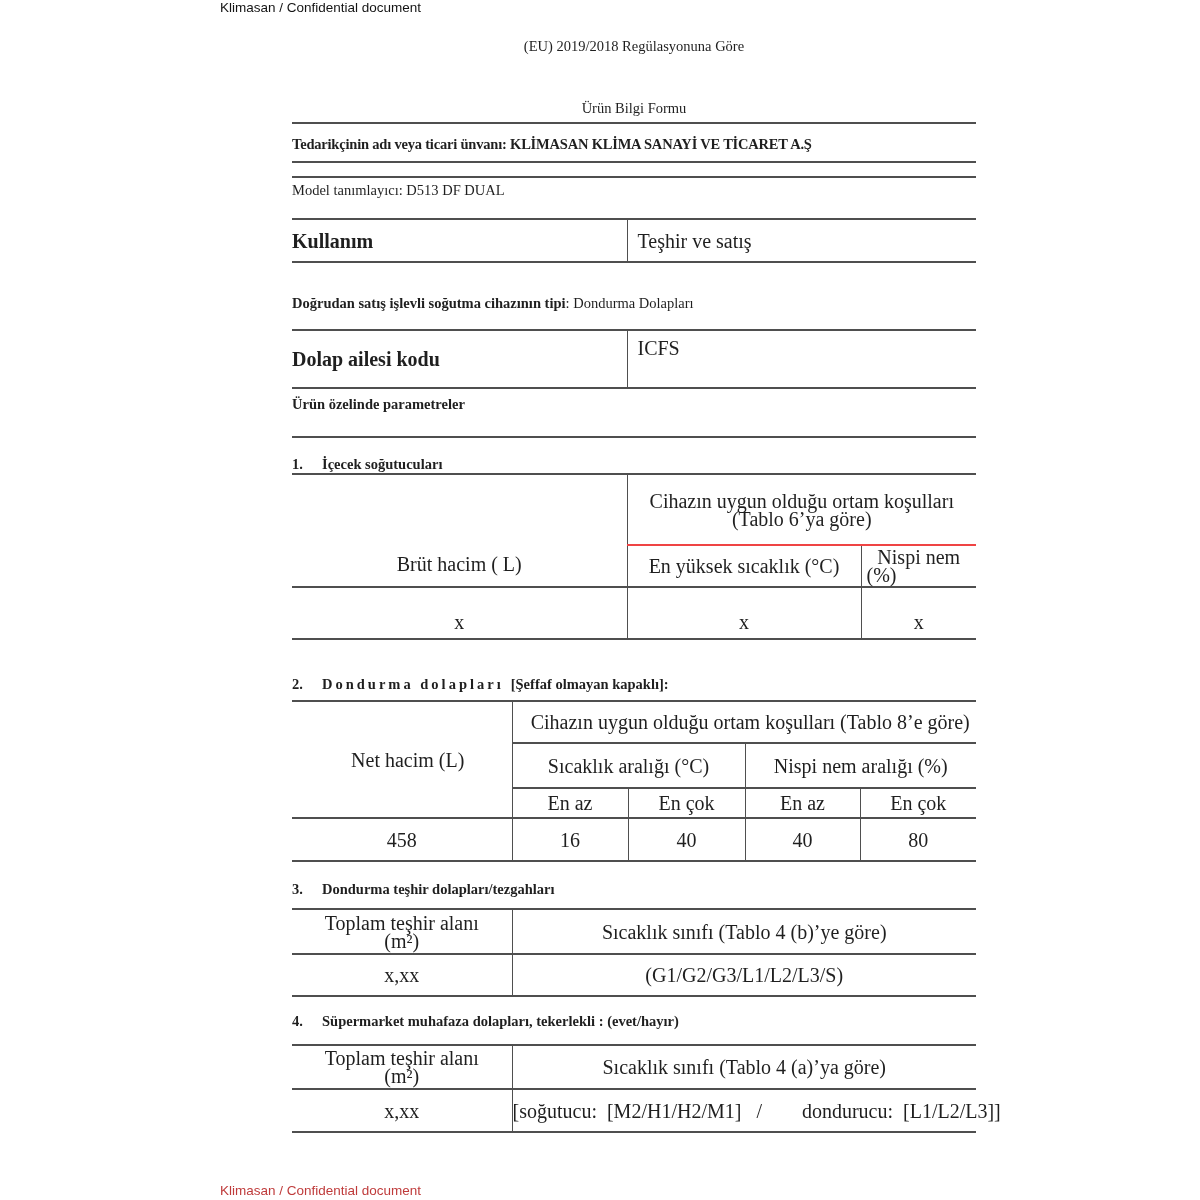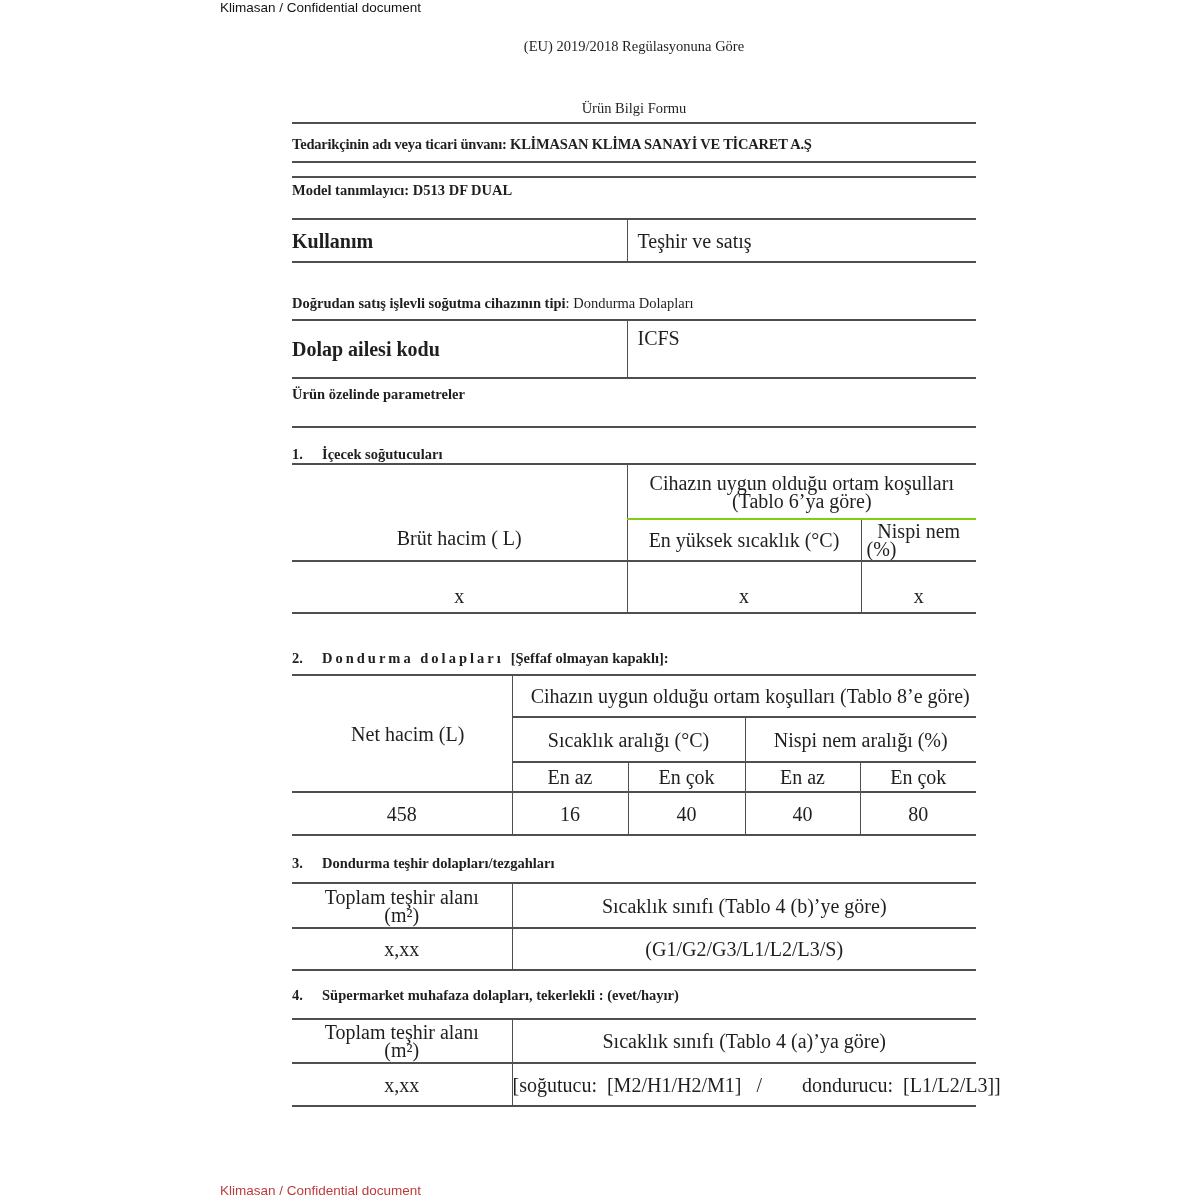--- a/index.html
+++ b/index.html
@@ -21,25 +21,25 @@
   .reg-line{margin-top:37px;height:18px;}
   .form-title{margin-top:44px;height:18px;font-weight:normal;}
   .rule{border-top:2px solid #4f4f4f;height:0;}
   .rule-a{margin-top:5px;}
   .rule-b{margin-top:8px;}
   .rule-c{margin-top:13px;}
   .rule-params{margin-top:23px;}
   .supplier-name{margin-top:11px;height:18px;font-weight:bold;white-space:nowrap;letter-spacing:-0.2px;}
   .supplier-addr{margin-top:3px;font-weight:bold;line-height:20px;}
   .supplier-addr .l1{white-space:nowrap;letter-spacing:-0.3px;}
-  .model-line{margin-top:3px;height:18px;font-weight:bold;}
+  .model-line{margin-top:3px;height:18px;font-weight:normal;}
   table{border-collapse:collapse;table-layout:fixed;width:684px;}
   td{padding:0;text-align:center;vertical-align:middle;font-size:20px;line-height:18px;}
   .t-kv1{margin-top:19px;}
-  .t-kv2{margin-top:7px;}
+  .t-kv2{margin-top:17px;}
   .kv{border-top:2px solid #4f4f4f;border-bottom:2px solid #4f4f4f;}
   .kv td{text-align:left;}
   .kv td.val{border-left:1.5px solid #4f4f4f;padding-left:10px;}
   .kv1 td{height:41px;}
   .kv2 td{height:48px;}
   .kv2 td.val{vertical-align:top;padding-top:8px;}
   .direct-line{margin-top:31px;height:18px;}
   .direct-line .sep{white-space:pre;}
   .params-title{margin-top:6px;height:18px;font-weight:bold;}
   .sec-head{display:flex;font-weight:bold;height:18px;}
@@ -52,21 +52,21 @@
   .t-1{margin-top:0;}
   .t-2{margin-top:7px;}
   .t-3{margin-top:10px;}
   .t-4{margin-top:14px;}
   .dtable{border-top:2px solid #4f4f4f;border-bottom:2px solid #4f4f4f;}
   
   .t1 .r1 td{height:53px;}
   .t1 .r2 td{height:40px;}
   .t1 .r3 td{height:43px;}
   .t1 .c1{border-right:1.5px solid #4f4f4f;border-bottom:2px solid #4f4f4f;vertical-align:bottom;padding-bottom:13px;}
-  .t1 .spanhead{border-bottom:2px solid #84cc16;padding:0 16px;}
+  .t1 .spanhead{border-bottom:2px solid #ef4444;padding:8px 16px;}
   .t1 .r2 td{border-bottom:2px solid #4f4f4f;}
   .t1 .hum{border-left:1.5px solid #4f4f4f;}
   .t1 .hum .hl2{text-align:left;padding-left:5px;}
   .t1 .r3 td{vertical-align:bottom;padding-bottom:7px;}
   .t1 .r3 td + td{border-left:1.5px solid #4f4f4f;}
   
   .t2 .r1 td{height:40px;padding-left:12px;}
   .t2 .r2 td{height:43px;}
   .t2 .r3 td{height:28px;}
   .t2 .r4 td{height:41px;}

